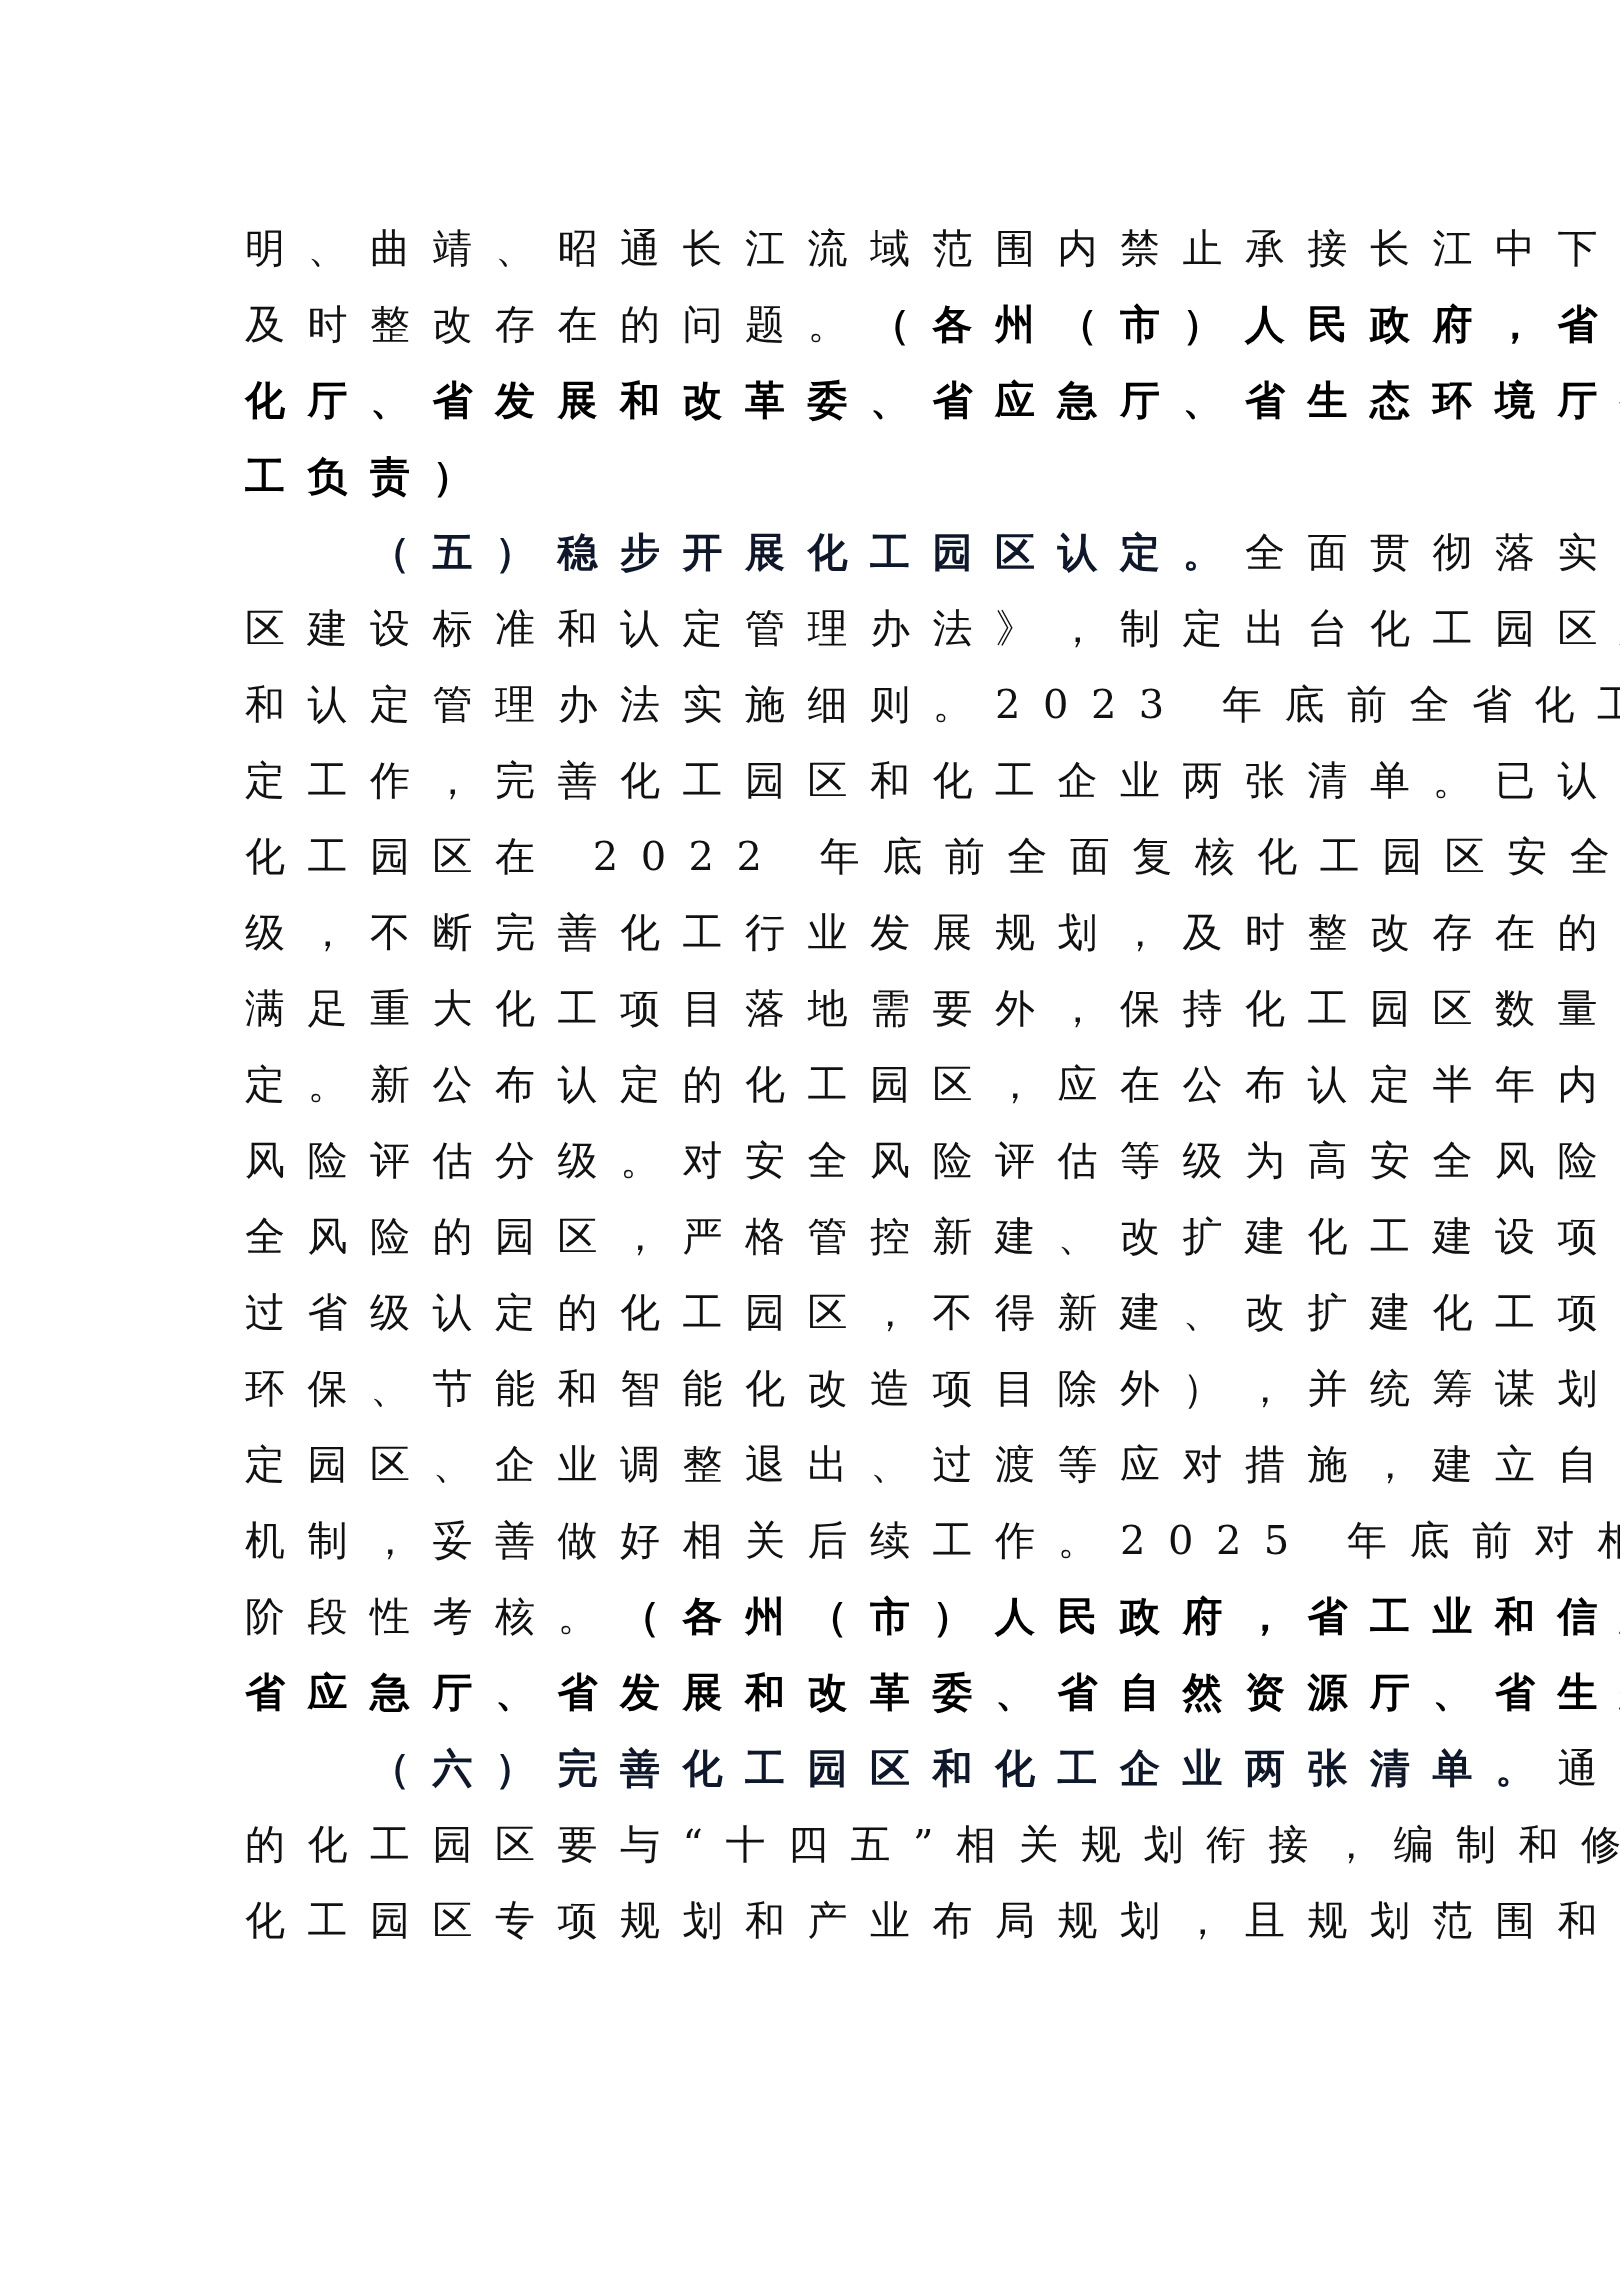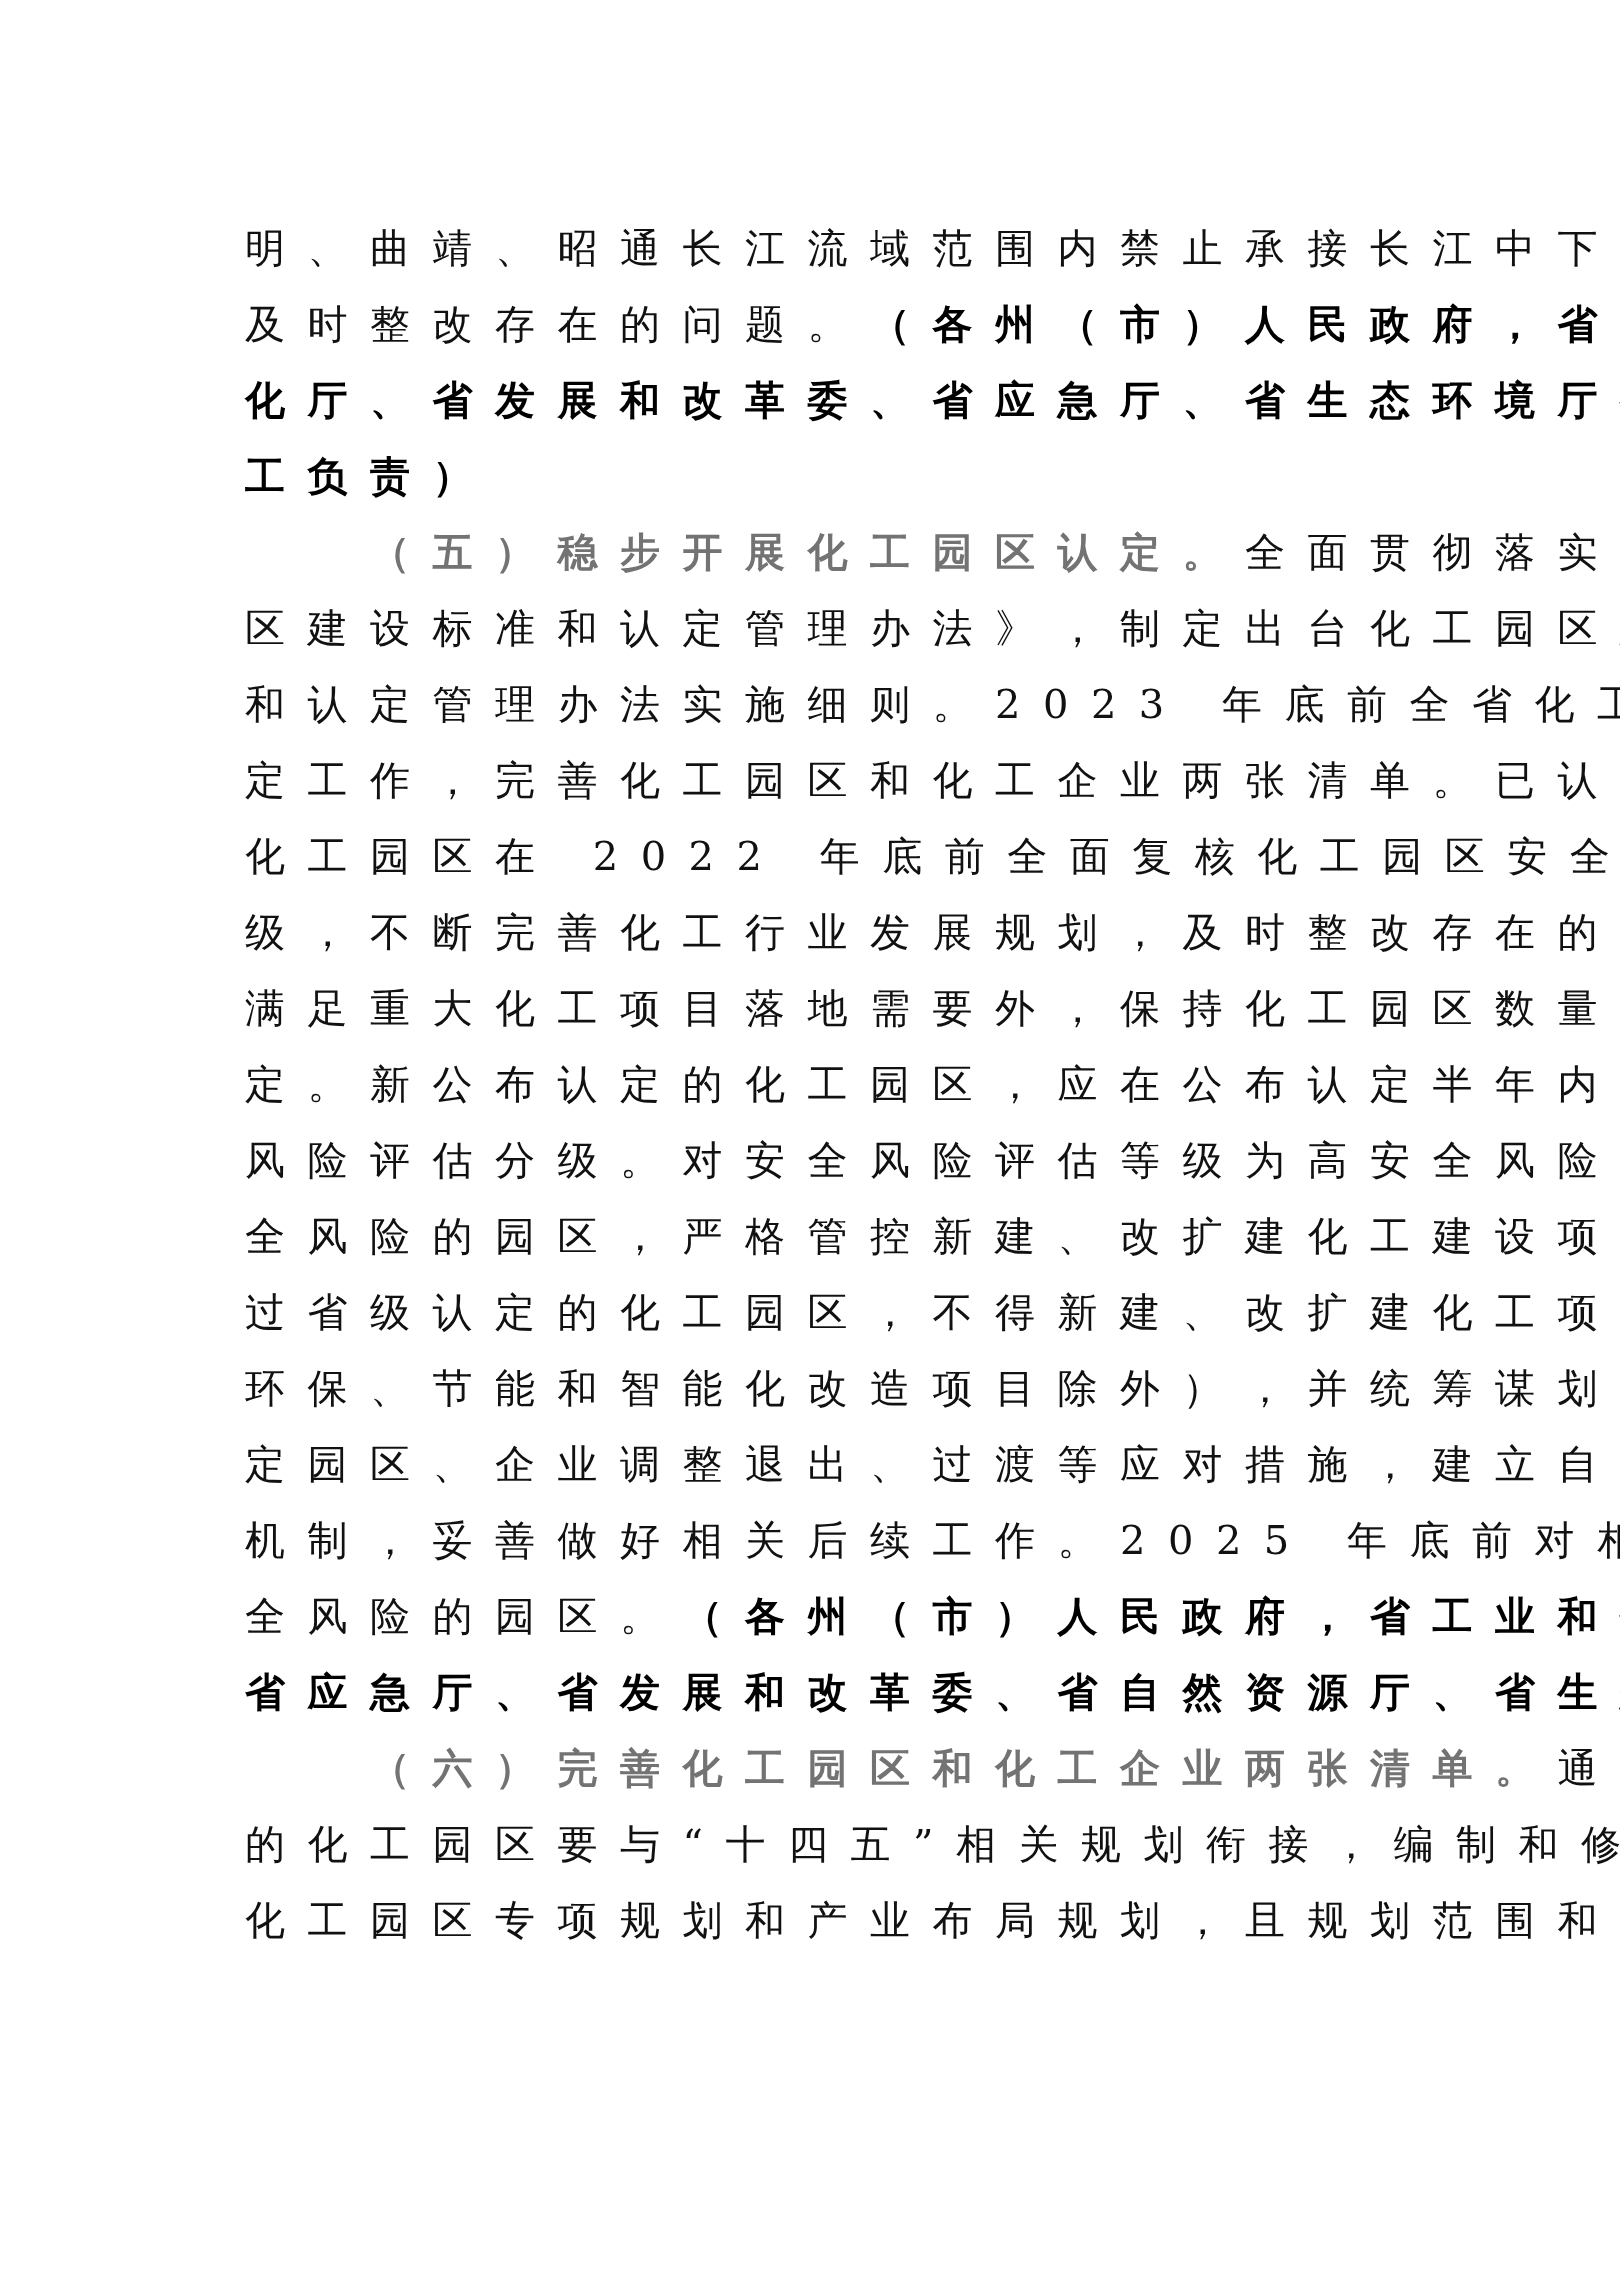--- a/index.html
+++ b/index.html
@@ -14,21 +14,21 @@
     color: #111111;
   }
   .line {
     display: block; height: 76px; line-height: 76px;
     font-size: 40px; white-space: nowrap;
     letter-spacing: 22.5px;
   }
   .line.indent { padding-left: 125px; }
   .seg { display: inline; }
   .bold { font-weight: bold; color: #000000; }
-  .heading { font-weight: bold; color: #737373; }
+  .heading { font-weight: bold; color: #0f172a; }
 </style>
 </head>
 <body>
 
 <div class="page">
   <div class="text-block">
 
     <div class="line">
       <span class="seg">明、曲靖、昭通长江流域范围内禁止承接长江中下游转移的</span>
     </div>
@@ -78,21 +78,21 @@
     <div class="line">
       <span class="seg">环保、节能和智能化改造项目除外），并统筹谋划未通过认</span>
     </div>
     <div class="line">
       <span class="seg">定园区、企业调整退出、过渡等应对措施，建立自评和复核</span>
     </div>
     <div class="line">
       <span class="seg">机制，妥善做好相关后续工作。2025 年底前对相关工作进行</span>
     </div>
     <div class="line">
-      <span class="seg">全风险的园区。</span><span class="seg bold">（各州（市）人民政府，省工业和信息化厅、</span>
+      <span class="seg">阶段性考核。</span><span class="seg bold">（各州（市）人民政府，省工业和信息化厅、</span>
     </div>
     <div class="line">
       <span class="seg bold">省应急厅、省发展和改革委、省自然资源厅、省生态环境厅、</span>
     </div>
 
     <div class="line indent">
       <span class="seg heading">（六）完善化工园区和化工企业两张清单。</span><span class="seg">通过省级认定</span>
     </div>
     <div class="line">
       <span class="seg">的化工园区要与“十四五”相关规划衔接，编制和修订完善</span>

